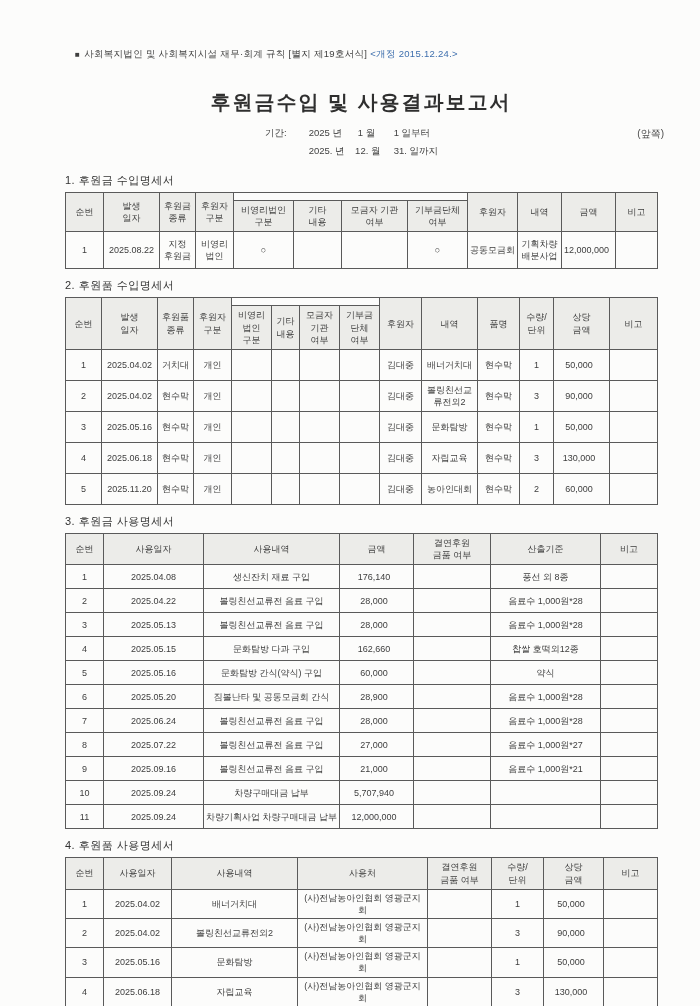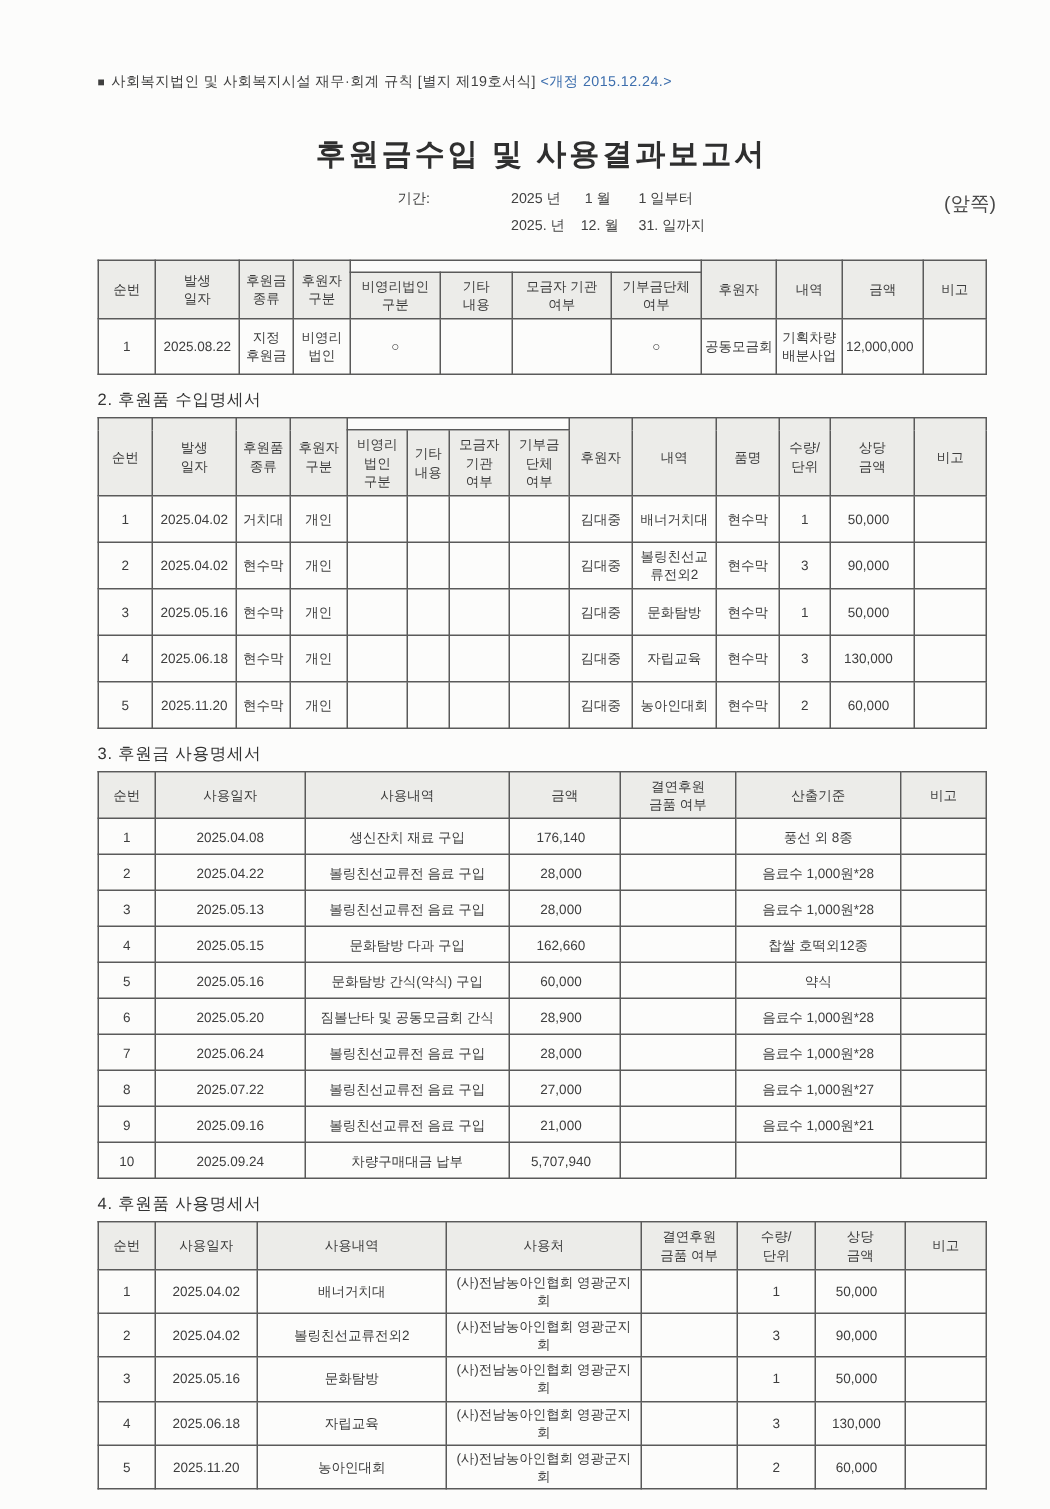--- a/index.html
+++ b/index.html
@@ -2,28 +2,28 @@
 <html lang="ko"><head>
 <meta charset="utf-8">
 <style>
   html,body{margin:0;padding:0;background:#ffffff;}
   .page{
     position:relative;width:700px;height:1006px;box-sizing:border-box;
     background:#fcfcfb;color:#3b3b3b;
     font-family:"Liberation Sans","DejaVu Sans",sans-serif;
     padding:48px 43px 0 65px;overflow:hidden;
   }
-  .reg-line{font-size:9.5px;letter-spacing:.3px;color:#3f3f3f;}
+  .reg-line{font-size:9.5px;margin-left:10px;letter-spacing:.3px;color:#3f3f3f;}
   .reg-line .sq{font-size:8px;margin-right:4px;}
   .rev{color:#3e6fad;}
   .title{font-size:20px;font-weight:bold;letter-spacing:2px;text-align:center;margin-top:28px;color:#2f2f2f;}
   .period{display:flex;margin:8px 0 0 200px;font-size:9.5px;line-height:1.85;color:#424242;}
   .period .lbl{margin-right:22px;}
-  .period .vals span{display:block;white-space:pre;margin-left:32px;}
-  .front-marker{position:absolute;top:127px;right:36px;font-size:13px;color:#4a4a4a;}
+  .period .vals span{display:block;white-space:pre;}
+  .front-marker{position:absolute;top:127px;right:36px;font-size:10px;color:#4a4a4a;}
   .sec-title{font-size:11px;font-weight:500;color:#333;margin:0 0 4px 0;letter-spacing:.5px;}
   .sec{margin-top:0;}
   .gap1{margin-top:14px;}.gap{margin-top:9px;}
   table.tbl{width:592px;border-collapse:collapse;table-layout:fixed;margin-bottom:0;}
   .tbl th,.tbl td{
     border:1px solid #5a5a5a;font-size:9px;font-weight:normal;
     text-align:center;vertical-align:middle;white-space:pre-line;
     padding:3px 2px;line-height:1.35;color:#3d3d3d;overflow:hidden;
   }
   .tbl th{background:#ecece9;}
@@ -51,20 +51,21 @@
     <span class="lbl">기간:</span>
     <span class="vals">
       <span>2025 년      1 월       1 일부터</span>
       <span>2025. 년    12. 월     31. 일까지</span>
     </span>
   </div>
 
   <div class="front-marker">(앞쪽)</div>
 
   <div class="sec gap1">
+    <div class="sec-title">1. 후원금 수입명세서</div>
     <table class="tbl t1">
       <colgroup>
         <col style="width:38px">
           <col style="width:56px">
           <col style="width:36px">
           <col style="width:38px">
         <col style="width:60px">
           <col style="width:48px">
           <col style="width:66px">
           <col style="width:60px">
@@ -365,20 +366,29 @@
           </tr>
           <tr>
             <td>10</td>
             <td>2025.09.24</td>
             <td>차량구매대금 납부</td>
             <td class="al-r">5,707,940</td>
             <td></td>
             <td></td>
             <td></td>
           </tr>
+          <tr>
+            <td>11</td>
+            <td>2025.09.24</td>
+            <td>차량기획사업 차량구매대금 납부</td>
+            <td class="al-r">12,000,000</td>
+            <td></td>
+            <td></td>
+            <td></td>
+          </tr>
         </tbody>
     </table>
   </div>
 
   <div class="sec gap">
     <div class="sec-title">4. 후원품 사용명세서</div>
     <table class="tbl t4">
       <colgroup>
         <col style="width:38px">
           <col style="width:68px">

